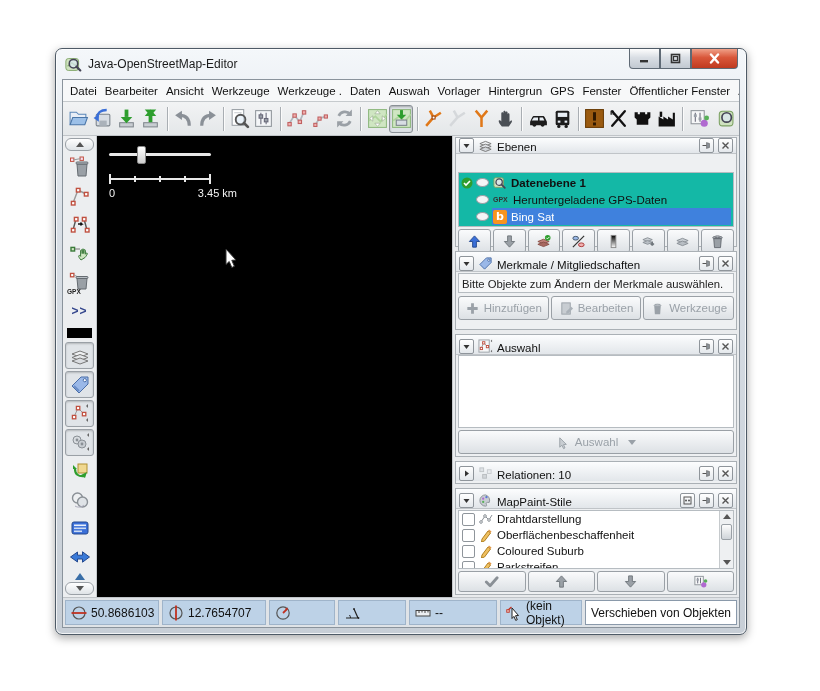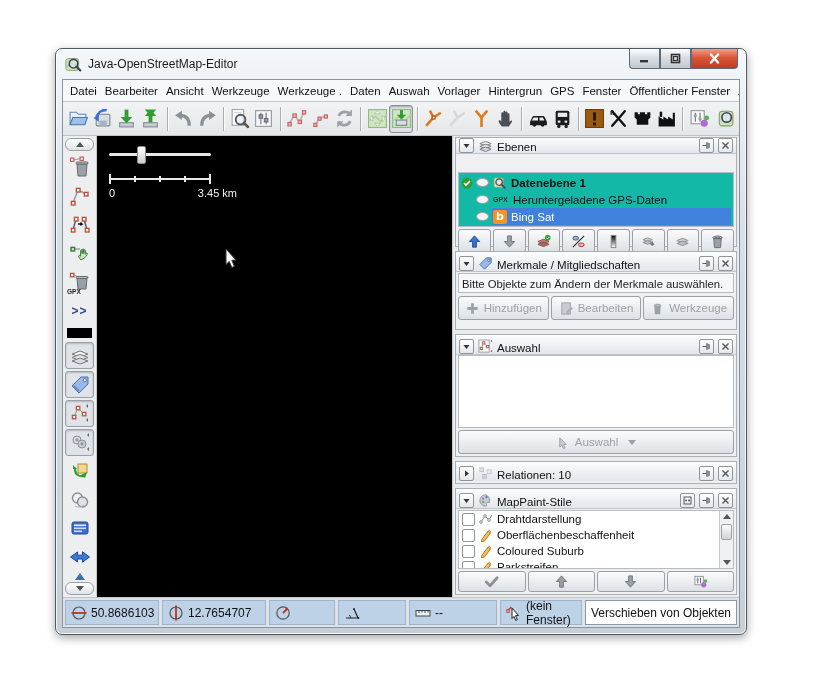--- a/index.html
+++ b/index.html
@@ -897,21 +897,21 @@
             <path d="M4 5.5v2.5M7 5.5v2M10 5.5v2.5M13 5.5v2" stroke="#444"></path>
           </svg>
         <span>--</span>
       </div>
       <div class="seg grow">
         <svg viewBox="0 0 16 16">
           <path d="M1.5 5.5l4-3.5" stroke="#c03020" stroke-width="1.4"></path>
           <rect x="0.8" y="4.8" width="2.4" height="2.4" fill="#fff" stroke="#c03020"></rect>
           <path d="M6 3l6.5 7.5-3 .2 1.8 4-1.6.7-1.8-4L6 13.5z" fill="#fff" stroke="#222"></path>
           </svg>
-        <span>(kein Fenster)</span>
+        <span>(kein Objekt)</span>
       </div>
       <div class="seg mode">
         <span>Verschieben von Objekten</span>
       </div>
     </div>
 
   </div>
 </div>
 
 </body></html>

